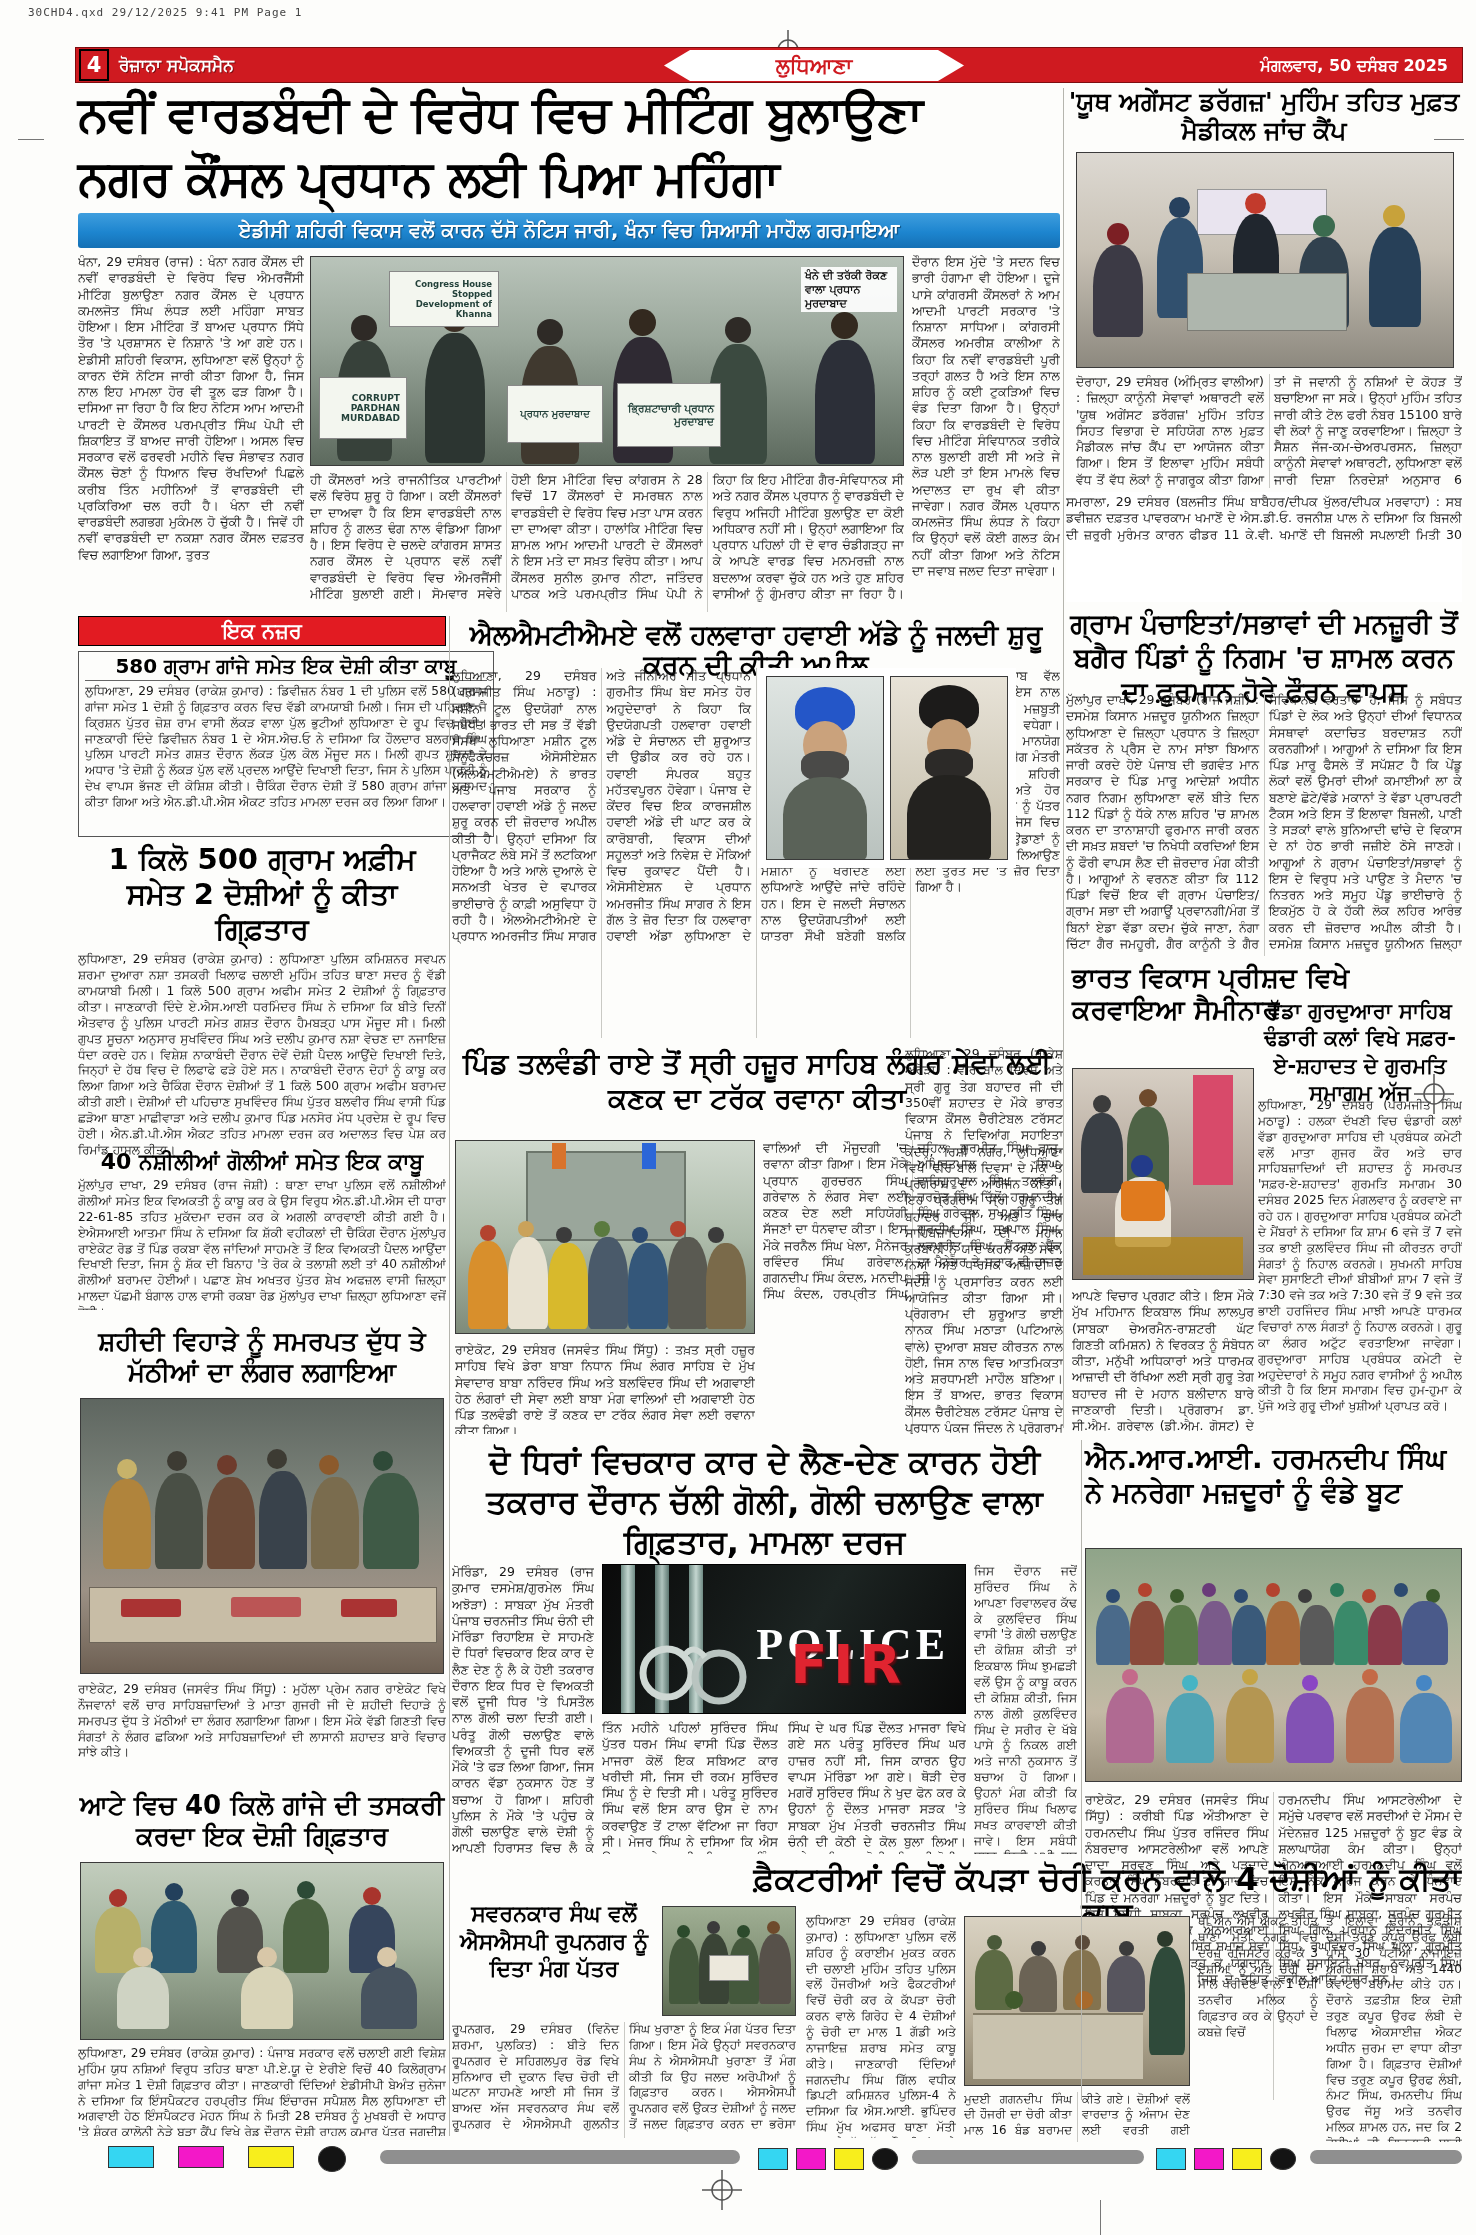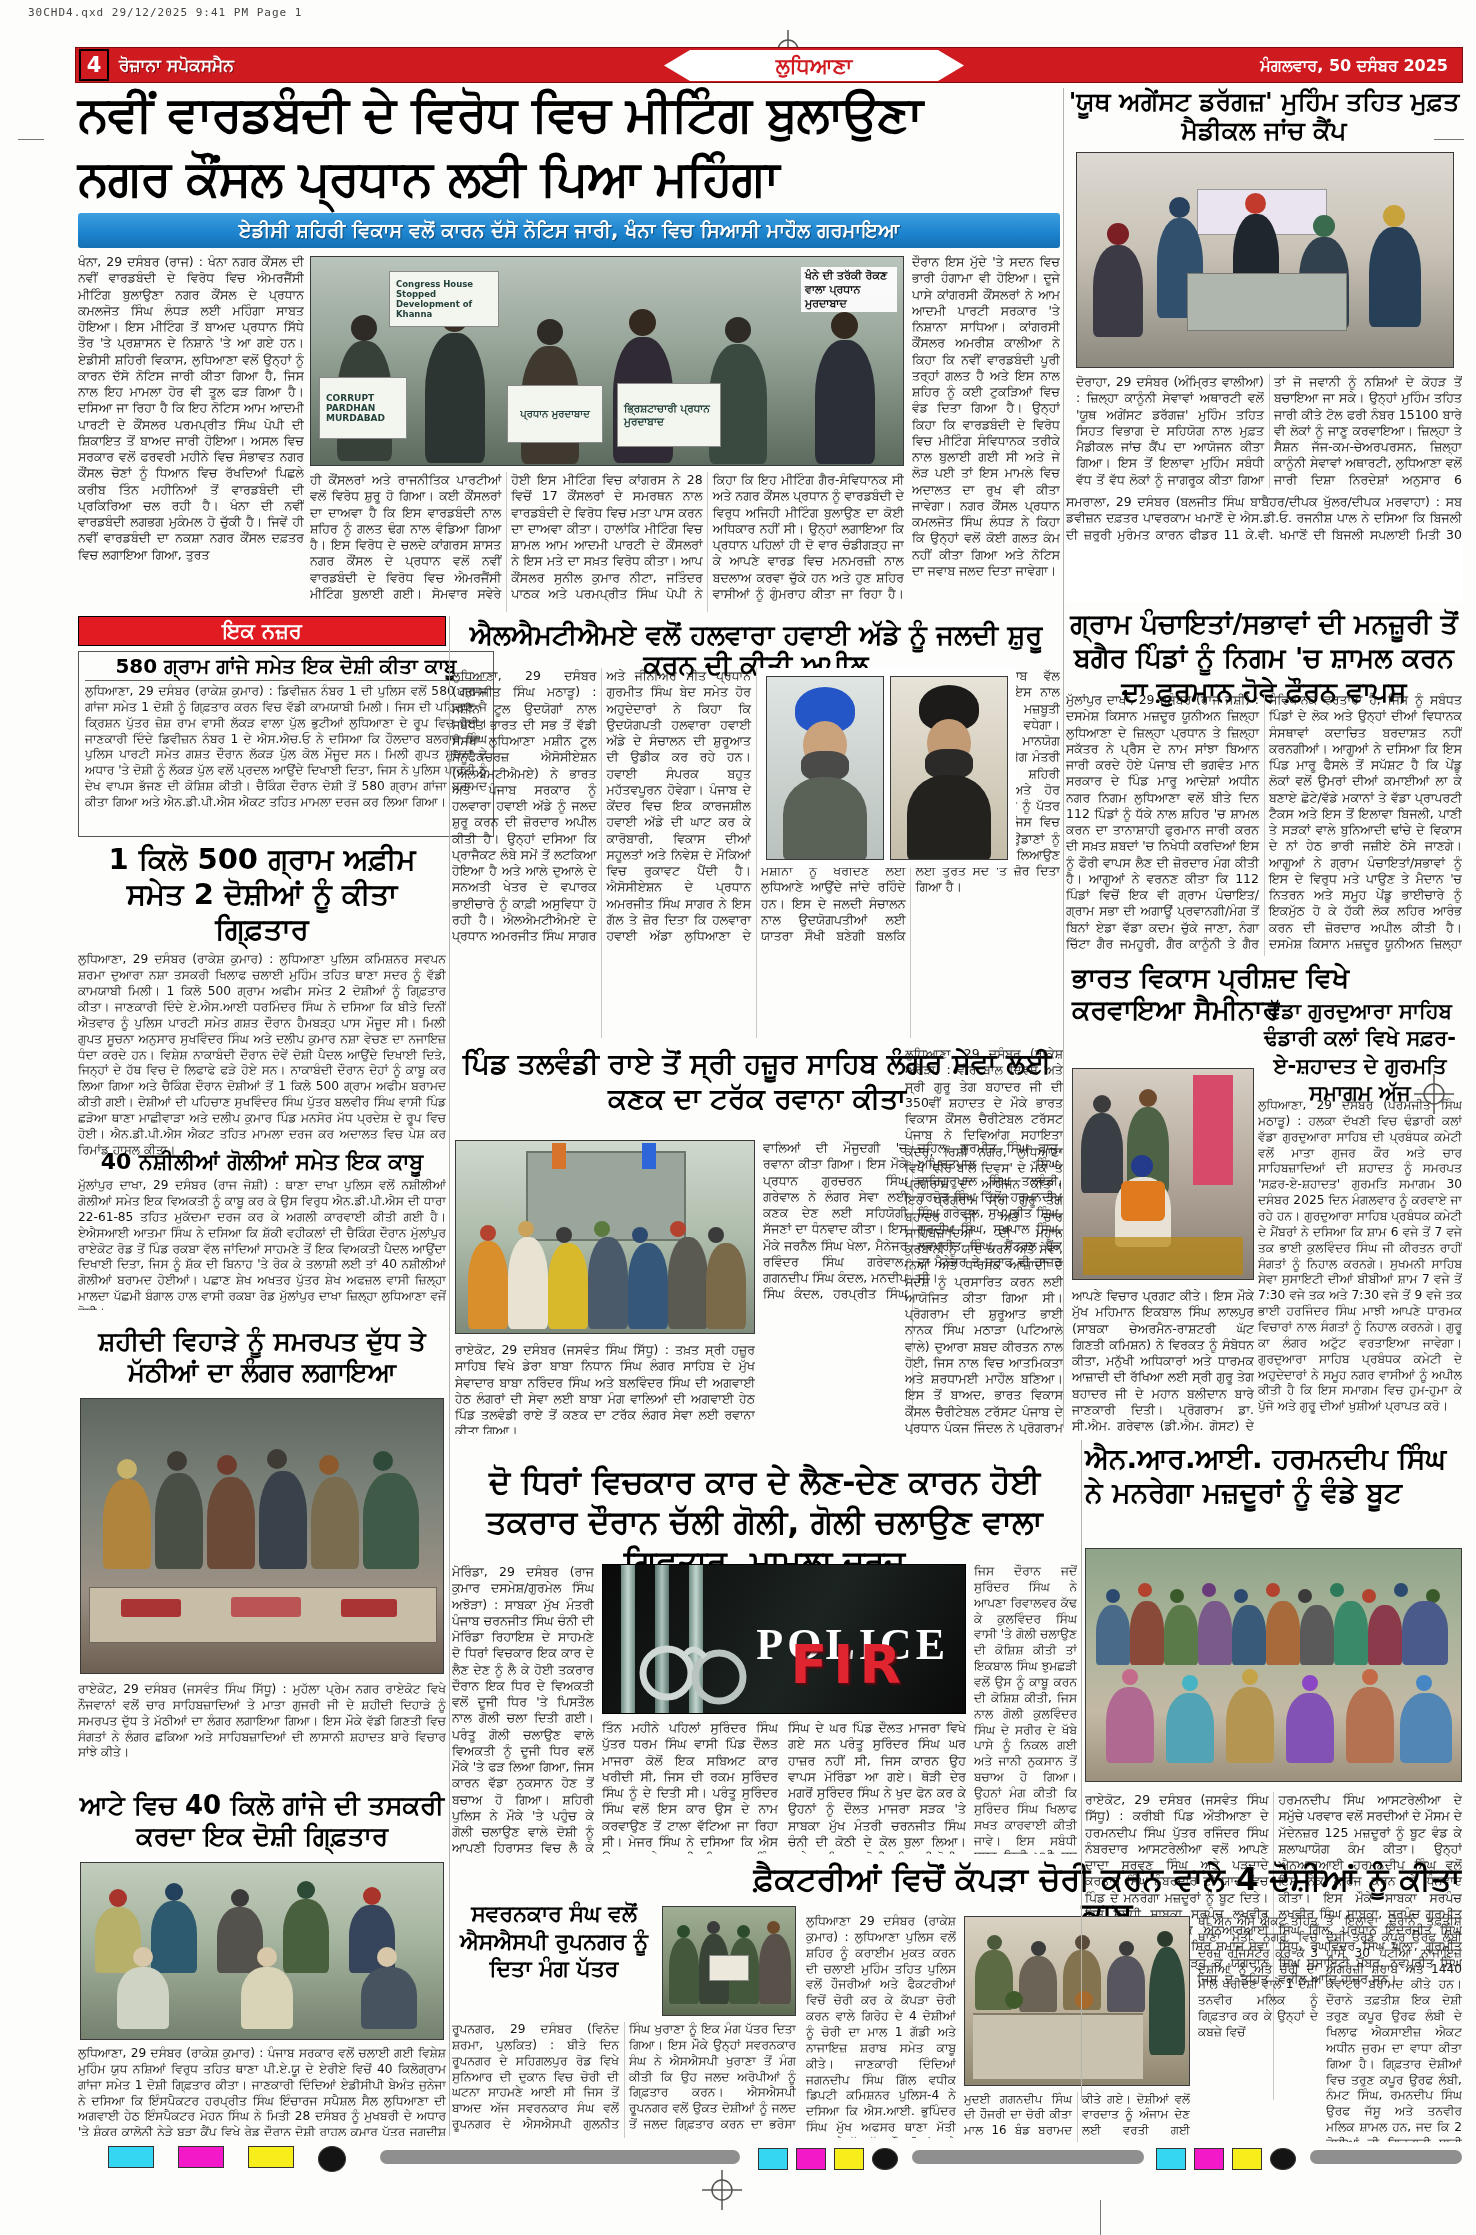--- a/index.html
+++ b/index.html
@@ -13,21 +13,21 @@
   .meta { font-family:"DejaVu Sans Mono","Liberation Mono",monospace; font-size:11px; color:#444; letter-spacing:1px; }
   .hl { font-weight:bold; color:#000; line-height:1.1; }
   .hl-center { text-align:center; }
   .body-txt { font-size:12.5px; line-height:1.3; text-align:justify; overflow:hidden; color:#161616; }
   .cols2 { column-count:2; column-gap:10px; column-rule:1px solid #c9c9c4; }
   .cols3 { column-count:3; column-gap:10px; column-rule:1px solid #c9c9c4; }
   .cols4 { column-count:4; column-gap:10px; column-rule:1px solid #c9c9c4; }
   .photo { border:1px solid #3a3a3a; overflow:hidden; position:absolute; }
   .boxed { border:1px solid #555; }
   .caption-strip { position:absolute; background:rgba(255,255,255,.92); color:#111; font-size:11px; font-weight:bold; padding:2px 4px; line-height:1.25; }
-  .placard { position:absolute; background:#f3f6ef; border:1px solid #888; color:#23413a; font-weight:bold; display:flex; align-items:center; justify-content:center; text-align:left; padding:6px; }
+  .placard { position:absolute; background:#f3f6ef; border:1px solid #888; color:#23413a; font-weight:bold; display:flex; align-items:center; justify-content:center; text-align:right; padding:6px; }
   .head { position:absolute; border-radius:50%; }
   .torso { position:absolute; border-radius:45% 45% 8% 8%; }
   .chip { position:absolute; width:46px; height:22px; border:1px solid #333; }
   .gbar { position:absolute; height:14px; background:#8f8f8f; border-radius:7px; }
   .vrule { position:absolute; width:1px; background:#b5b5ae; }
   .regmark svg { display:block; }
 </style>
 </head>
 <body>
 
@@ -224,21 +224,21 @@
     <div class="head" style="left:58px; top:86px; width:22px; height:22px; background:#233b8a;"></div>
     <div class="torso" style="left:42px; top:108px; width:56px; height:70px; background:#e8e2d6;"></div>
     <div style="position:absolute; left:48px; top:112px; width:44px; height:40px; background:#e07a1e; border-radius:6px;"></div>
     <div style="position:absolute; left:10px; top:168px; width:160px; height:38px; background:#b8860b; opacity:.7;"></div>
   </div>
   <div class="abs body-txt" style="left:1072px; top:1288px; width:182px; height:146px;">ਆਪਣੇ ਵਿਚਾਰ ਪ੍ਰਗਟ ਕੀਤੇ। ਇਸ ਮੌਕੇ ਮੁੱਖ ਮਹਿਮਾਨ ਇਕਬਾਲ ਸਿੰਘ ਲਾਲਪੁਰ (ਸਾਬਕਾ ਚੇਅਰਮੈਨ-ਰਾਸ਼ਟਰੀ ਘੱਟ ਗਿਣਤੀ ਕਮਿਸ਼ਨ) ਨੇ ਵਿਰਕਤ ਨੂੰ ਸੰਬੋਧਨ ਕੀਤਾ, ਮਨੁੱਖੀ ਅਧਿਕਾਰਾਂ ਅਤੇ ਧਾਰਮਕ ਆਜ਼ਾਦੀ ਦੀ ਰੱਖਿਆ ਲਈ ਸ੍ਰੀ ਗੁਰੂ ਤੇਗ ਬਹਾਦਰ ਜੀ ਦੇ ਮਹਾਨ ਬਲੀਦਾਨ ਬਾਰੇ ਜਾਣਕਾਰੀ ਦਿਤੀ। ਪ੍ਰੋਗਰਾਮ ਡਾ. ਸੀ.ਐਮ. ਗਰੇਵਾਲ (ਡੀ.ਐਮ. ਗੋਸਟ) ਦੇ ਸਮਾਪਤੀ ਬਾਜ਼ਟ ਨਾਲ ਸਮਾਪਤ ਹੋਇਆ, ਜਿਸ ਤੋਂ ਬਾਅਦ ਅਰਦਾਸ ਅਤੇ ਪ੍ਰਸ਼ਾਦ ਵੰਡਿਆ ਗਿਆ। ਇਸ ਮੌਕੇ ਭਾਰਤ ਵਿਕਾਸ ਪ੍ਰੀਸ਼ਦ ਦੇ ਸਾਰੇ ਸੰਗਠਨਾਂ ਦੇ ਮੈਂਬਰ ਮੌਜੂਦ ਸਨ। ਰਾਜੇਸ਼ ਨਰੂਲਾ, ਸੁਨੀਤਾ ਚਾਵਲਾ, ਰਚਨਾ ਪੁਰੀ, ਅਨੁਪਮਾ ਰਾਵਲ, ਰਜਿੰਦਰ ਬਾਂਸਲ, ਐਮ.ਐਲ ਸ਼ਰਮਾ, ਵਿਵੇਕ ਸ਼ਰਮਾ, ਸੁਸ਼ਮਾ ਸੂਦ, ਬੁਵਨੇਸ਼ ਗੋਇਲ, ਰਮੇਸ਼ ਗੋਇਲ, ਐਸ.ਪੀ. ਸੂਦ ਅਤੇ ਭਾਰਤ ਵਿਕਾਸ ਪ੍ਰੀਸ਼ਦ ਚੈਰੀਟੇਬਲ ਟਰੱਸਟ ਪੰਜਾਬ ਦੇ ਸਾਰੇ ਕਰਮਚਾਰੀ ਵੀ ਮੌਜੂਦ ਸਨ।</div>
 
   <div class="abs hl hl-center" style="left:1258px; top:998px; width:204px; font-size:21px; line-height:1.3;">ਵੱਡਾ ਗੁਰਦੁਆਰਾ ਸਾਹਿਬ ਢੰਡਾਰੀ ਕਲਾਂ ਵਿਖੇ ਸਫ਼ਰ-ਏ-ਸ਼ਹਾਦਤ ਦੇ ਗੁਰਮਤਿ ਸਮਾਗਮ ਅੱਜ</div>
   <div class="abs body-txt" style="left:1258px; top:1098px; width:204px; height:336px; font-size:12.2px;">ਲੁਧਿਆਣਾ, 29 ਦਸੰਬਰ (ਪਰਮਜੀਤ ਸਿੰਘ ਮਠਾੜੂ) : ਹਲਕਾ ਦੱਖਣੀ ਵਿਚ ਢੰਡਾਰੀ ਕਲਾਂ ਵੱਡਾ ਗੁਰਦੁਆਰਾ ਸਾਹਿਬ ਦੀ ਪ੍ਰਬੰਧਕ ਕਮੇਟੀ ਵਲੋਂ ਮਾਤਾ ਗੁਜਰ ਕੌਰ ਅਤੇ ਚਾਰ ਸਾਹਿਬਜ਼ਾਦਿਆਂ ਦੀ ਸ਼ਹਾਦਤ ਨੂੰ ਸਮਰਪਤ 'ਸਫ਼ਰ-ਏ-ਸ਼ਹਾਦਤ' ਗੁਰਮਤਿ ਸਮਾਗਮ 30 ਦਸੰਬਰ 2025 ਦਿਨ ਮੰਗਲਵਾਰ ਨੂੰ ਕਰਵਾਏ ਜਾ ਰਹੇ ਹਨ। ਗੁਰਦੁਆਰਾ ਸਾਹਿਬ ਪ੍ਰਬੰਧਕ ਕਮੇਟੀ ਦੇ ਮੈਂਬਰਾਂ ਨੇ ਦਸਿਆ ਕਿ ਸ਼ਾਮ 6 ਵਜੇ ਤੋਂ 7 ਵਜੇ ਤਕ ਭਾਈ ਕੁਲਵਿੰਦਰ ਸਿੰਘ ਜੀ ਕੀਰਤਨ ਰਾਹੀਂ ਸੰਗਤਾਂ ਨੂੰ ਨਿਹਾਲ ਕਰਨਗੇ। ਸੁਖਮਨੀ ਸਾਹਿਬ ਸੇਵਾ ਸੁਸਾਇਟੀ ਦੀਆਂ ਬੀਬੀਆਂ ਸ਼ਾਮ 7 ਵਜੇ ਤੋਂ 7:30 ਵਜੇ ਤਕ ਅਤੇ 7:30 ਵਜੇ ਤੋਂ 9 ਵਜੇ ਤਕ ਭਾਈ ਹਰਜਿੰਦਰ ਸਿੰਘ ਮਾਝੀ ਆਪਣੇ ਧਾਰਮਕ ਵਿਚਾਰਾਂ ਨਾਲ ਸੰਗਤਾਂ ਨੂੰ ਨਿਹਾਲ ਕਰਨਗੇ। ਗੁਰੂ ਕਾ ਲੰਗਰ ਅਟੁੱਟ ਵਰਤਾਇਆ ਜਾਵੇਗਾ। ਗੁਰਦੁਆਰਾ ਸਾਹਿਬ ਪ੍ਰਬੰਧਕ ਕਮੇਟੀ ਦੇ ਅਹੁਦੇਦਾਰਾਂ ਨੇ ਸਮੂਹ ਨਗਰ ਵਾਸੀਆਂ ਨੂੰ ਅਪੀਲ ਕੀਤੀ ਹੈ ਕਿ ਇਸ ਸਮਾਗਮ ਵਿਚ ਹੁਮ-ਹੁਮਾ ਕੇ ਪੁੱਜੋ ਅਤੇ ਗੁਰੂ ਦੀਆਂ ਖੁਸ਼ੀਆਂ ਪ੍ਰਾਪਤ ਕਰੋ।</div>
 
-  <div class="abs hl hl-center" style="left:452px; top:1442px; width:625px; font-size:32px; line-height:1.25;margin-top:20px;">ਦੋ ਧਿਰਾਂ ਵਿਚਕਾਰ ਕਾਰ ਦੇ ਲੈਣ-ਦੇਣ ਕਾਰਨ ਹੋਈ ਤਕਰਾਰ ਦੌਰਾਨ ਚੱਲੀ ਗੋਲੀ, ਗੋਲੀ ਚਲਾਉਣ ਵਾਲਾ ਗਿ੍ਫ਼ਤਾਰ, ਮਾਮਲਾ ਦਰਜ</div>
+  <div class="abs hl hl-center" style="left:452px; top:1442px; width:625px; font-size:32px; line-height:1.25;">ਦੋ ਧਿਰਾਂ ਵਿਚਕਾਰ ਕਾਰ ਦੇ ਲੈਣ-ਦੇਣ ਕਾਰਨ ਹੋਈ ਤਕਰਾਰ ਦੌਰਾਨ ਚੱਲੀ ਗੋਲੀ, ਗੋਲੀ ਚਲਾਉਣ ਵਾਲਾ ਗਿ੍ਫ਼ਤਾਰ, ਮਾਮਲਾ ਦਰਜ</div>
   <div class="abs body-txt" style="left:452px; top:1564px; width:142px; height:292px;">ਮੋਰਿੰਡਾ, 29 ਦਸੰਬਰ (ਰਾਜ ਕੁਮਾਰ ਦਸਮੇਸ਼/ਗੁਰਮੇਲ ਸਿੰਘ ਅਝੋੜਾ) : ਸਾਬਕਾ ਮੁੱਖ ਮੰਤਰੀ ਪੰਜਾਬ ਚਰਨਜੀਤ ਸਿੰਘ ਚੰਨੀ ਦੀ ਮੋਰਿੰਡਾ ਰਿਹਾਇਸ਼ ਦੇ ਸਾਹਮਣੇ ਦੋ ਧਿਰਾਂ ਵਿਚਕਾਰ ਇਕ ਕਾਰ ਦੇ ਲੈਣ ਦੇਣ ਨੂੰ ਲੈ ਕੇ ਹੋਈ ਤਕਰਾਰ ਦੌਰਾਨ ਇਕ ਧਿਰ ਦੇ ਵਿਅਕਤੀ ਵਲੋਂ ਦੂਜੀ ਧਿਰ 'ਤੇ ਪਿਸਤੌਲ ਨਾਲ ਗੋਲੀ ਚਲਾ ਦਿਤੀ ਗਈ। ਪਰੰਤੂ ਗੋਲੀ ਚਲਾਉਣ ਵਾਲੇ ਵਿਅਕਤੀ ਨੂੰ ਦੂਜੀ ਧਿਰ ਵਲੋਂ ਮੌਕੇ 'ਤੇ ਫੜ ਲਿਆ ਗਿਆ, ਜਿਸ ਕਾਰਨ ਵੱਡਾ ਨੁਕਸਾਨ ਹੋਣ ਤੋਂ ਬਚਾਅ ਹੋ ਗਿਆ। ਸ਼ਹਿਰੀ ਪੁਲਿਸ ਨੇ ਮੌਕੇ 'ਤੇ ਪਹੁੰਚ ਕੇ ਗੋਲੀ ਚਲਾਉਣ ਵਾਲੇ ਦੋਸ਼ੀ ਨੂੰ ਆਪਣੀ ਹਿਰਾਸਤ ਵਿਚ ਲੈ ਕੇ ਰਿਵਾਲਵਰ ਬਰਾਮਦ ਕਰ ਲਿਆ ਅਤੇ ਮਾਮਲਾ ਦਰਜ ਕਰਨ ਦੀ ਕਾਰਵਾਈ ਸ਼ੁਰੂ ਕਰ ਦਿਤੀ ਹੈ। ਇਸ</div>
 
   <div class="photo" style="left:602px; top:1564px; width:364px; height:150px; background:linear-gradient(120deg,#0a0a0a 0%,#1c2422 55%,#0a0a0a 100%); border:1px solid #000;">
     <div style="position:absolute; left:18px; top:0; width:14px; height:150px; background:linear-gradient(90deg,#6f8b84,#c4d6d0,#6f8b84);"></div>
     <div style="position:absolute; left:52px; top:0; width:14px; height:150px; background:linear-gradient(90deg,#5d7771,#b0c4be,#5d7771);"></div>
     <div style="position:absolute; left:86px; top:0; width:14px; height:150px; background:linear-gradient(90deg,#6f8b84,#c4d6d0,#6f8b84);"></div>
     <svg width="130" height="80" style="position:absolute; left:28px; top:62px;">
       <circle cx="36" cy="46" r="24" fill="none" stroke="#cfd8d4" stroke-width="7"></circle>
       <circle cx="88" cy="50" r="24" fill="none" stroke="#b9c4c0" stroke-width="7"></circle>
       <path d="M54 28 Q62 16 74 30" fill="none" stroke="#cfd8d4" stroke-width="6"></path>

